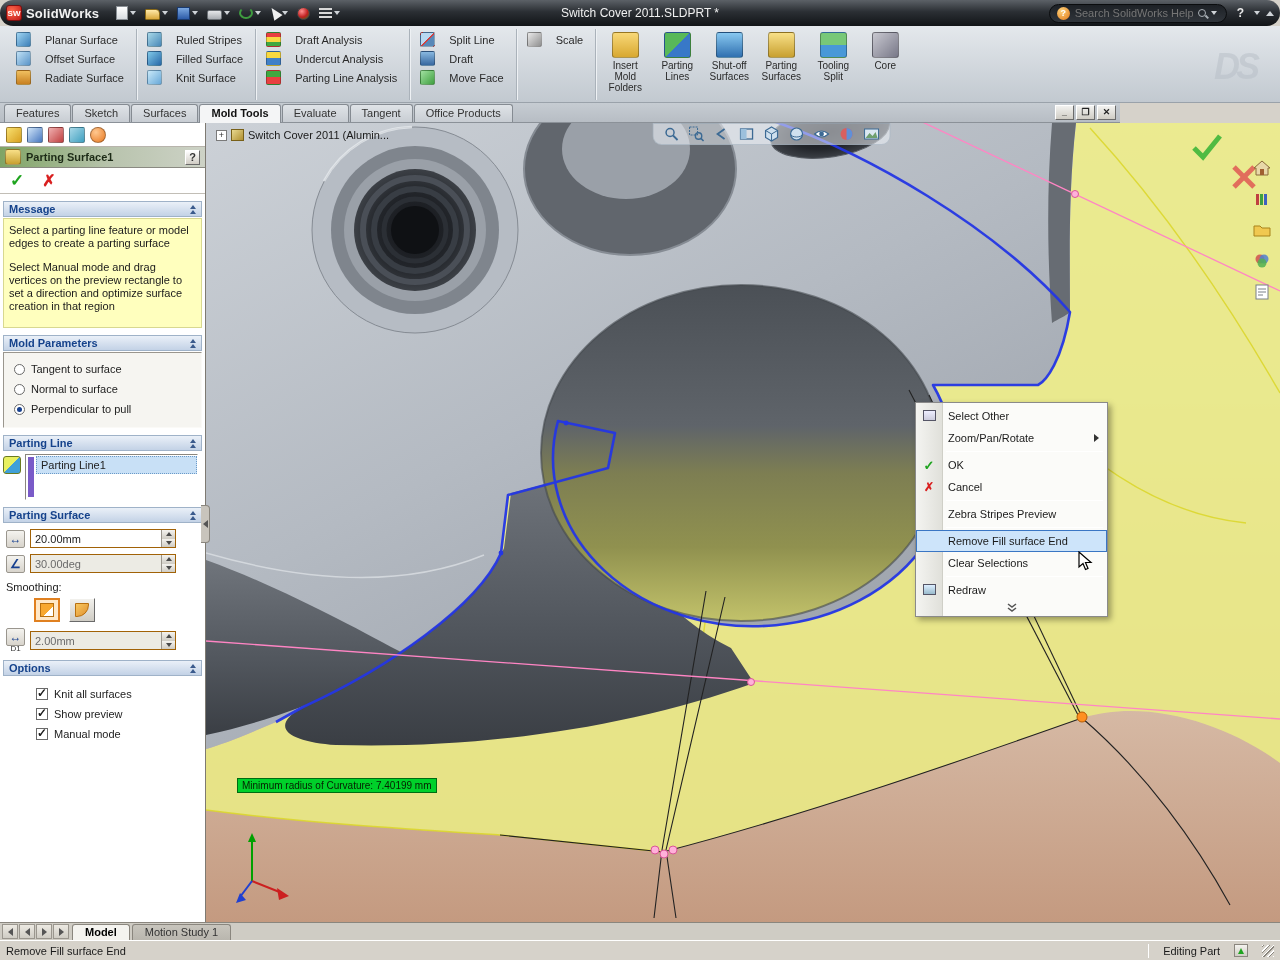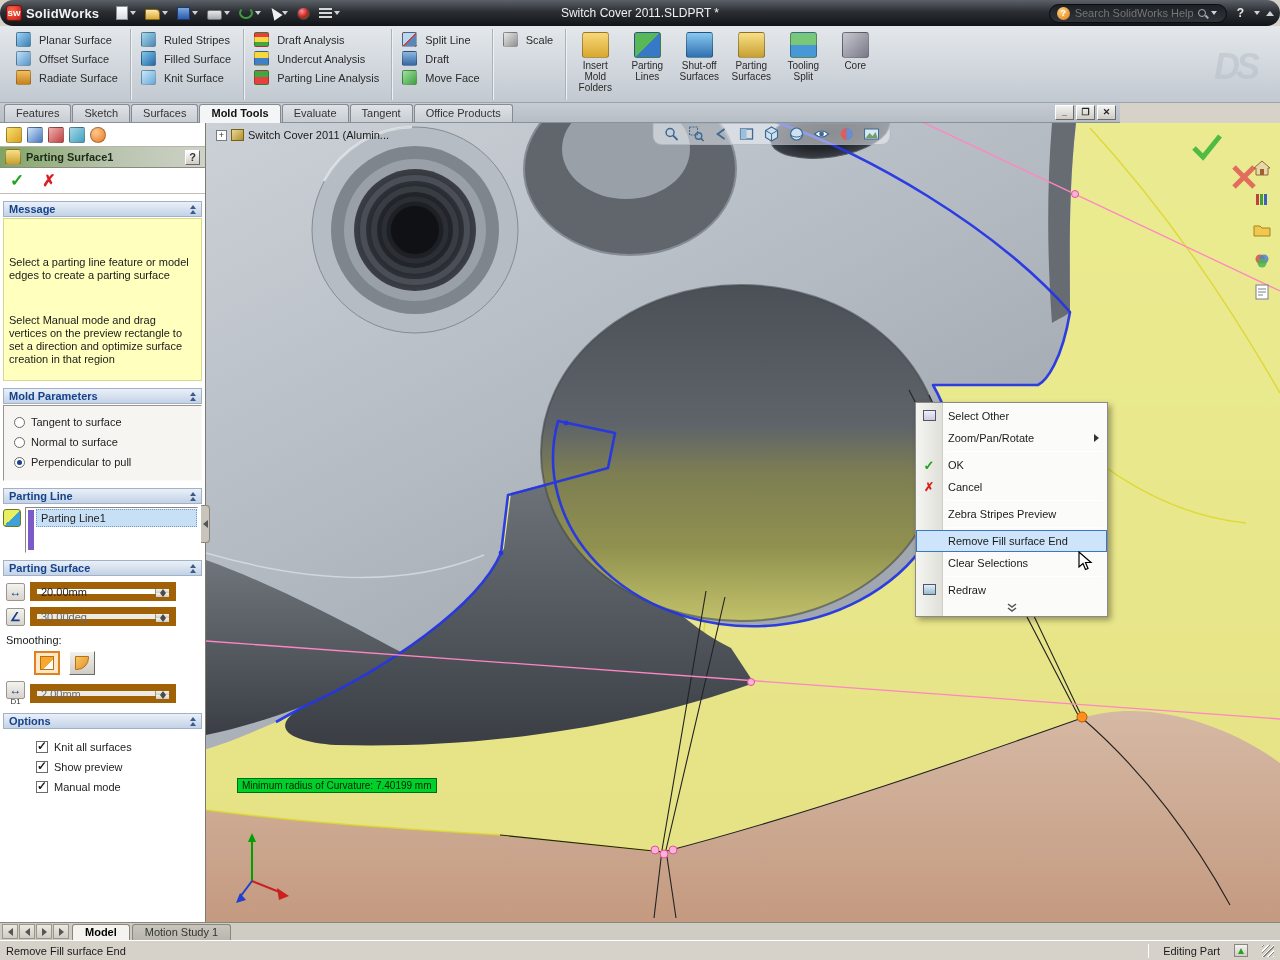--- a/index.html
+++ b/index.html
@@ -34,21 +34,21 @@
   .searchbox input { background:transparent; border:none; outline:none; color:#cfd3d7; font-size:11px; width:118px; font-family:"Liberation Sans",sans-serif; }
   .mag { width:8px; height:8px; border:1.5px solid #aab0b6; border-radius:50%; position:relative; }
   .mag::after { content:""; position:absolute; left:6px; top:6px; width:4px; height:1.5px; background:#aab0b6; transform:rotate(45deg); }
   .tb-help { color:#e8e8e8; font-weight:bold; font-size:12px; padding:0 4px; }
   .chev-up { width:0; height:0; border-left:4px solid transparent; border-right:4px solid transparent; border-bottom:5px solid #cfd3d7; }
 
   
   .ribbon { position:absolute; left:0; top:26px; width:1280px; height:77px;
     background:linear-gradient(#e4e8ec,#cfd5db 60%,#c2c9d0); border-bottom:1px solid #9aa2aa; display:flex; align-items:stretch; padding:3px 6px 2px; }
   .rgroup { display:flex; flex-direction:column; justify-content:flex-start; gap:2px; padding:2px 8px 2px 6px; border-right:1px solid #aab2ba; box-shadow:1px 0 0 #eef1f4; }
-  .rit { display:flex; align-items:center; gap:8px; padding:1px 4px; border-radius:2px; white-space:nowrap; color:#2a2a2a; }
+  .rit { display:flex; align-items:center; gap:14px; padding:1px 4px; border-radius:2px; white-space:nowrap; color:#2a2a2a; }
   .ic { width:15px; height:15px; border-radius:2px; flex:none; border:1px solid rgba(0,0,0,.25); }
   .ic-planar { background:linear-gradient(135deg,#9fd4f2,#3c7fb8); }
   .ic-offset { background:linear-gradient(135deg,#bfe0f5,#5a94c8); }
   .ic-radiate { background:linear-gradient(180deg,#f0c060,#c88020); }
   .ic-ruled { background:linear-gradient(135deg,#a8d8e8,#4888b8); }
   .ic-filled { background:linear-gradient(135deg,#80c8e8,#2868a8); }
   .ic-knit { background:linear-gradient(135deg,#c8e8f8,#68a8d8); }
   .ic-draftA { background:linear-gradient(180deg,#e84040 33%,#f8d840 33% 66%,#40a840 66%); }
   .ic-undercut { background:linear-gradient(180deg,#f8d840 50%,#4080c8 50%); }
   .ic-plaA { background:linear-gradient(180deg,#40a840 50%,#e84040 50%); }
@@ -87,36 +87,36 @@
     background:linear-gradient(90deg,#7fa465,#b9c4ae 55%,#cdd2c6); border-bottom:1px solid #8a8a82; font-weight:bold; color:#1c2a16; }
   .pm-title .qmark { margin-left:auto; width:15px; height:15px; background:linear-gradient(#fff,#d0ccc4); border:1px solid; border-color:#fff #6a6a6a #6a6a6a #fff; text-align:center; line-height:13px; font-weight:bold; color:#333; }
   .pm-okrow { height:26px; display:flex; align-items:center; gap:18px; padding:0 10px; border-bottom:1px solid #c2beb6; }
   .ok-glyph { color:#1fa41f; font-size:17px; font-weight:bold; }
   .cancel-glyph { color:#d92020; font-size:16px; font-weight:bold; }
   .sec-h { margin:7px 3px 0; height:16px; display:flex; align-items:center; padding:0 5px;
     background:linear-gradient(#eaf0f8,#c3d2e6); border:1px solid #9fb2c8; color:#15428b; font-weight:bold; }
   .sec-h .chevs { margin-left:auto; display:flex; flex-direction:column; gap:1px; }
   .chev { width:0; height:0; border-left:3px solid transparent; border-right:3px solid transparent; border-bottom:4px solid #3a5a8c; }
   .msgbox { margin:1px 3px 0; background:#ffffbe; border:1px solid #d8d890; padding:5px 5px 3px; color:#1a1a1a; line-height:13px; }
-  .msgbox p { margin-bottom:11px;margin-top:32px; }
+  .msgbox p { margin-bottom:11px; }
   .groupbox { margin:1px 3px 0; background:#f6f5f1; border:1px solid; border-color:#9a968e #fbfaf7 #fbfaf7 #9a968e; padding:6px 4px 8px 10px; }
   .radio-row, .cb-row { display:flex; align-items:center; gap:6px; padding:4px 0; }
   .radio { width:11px; height:11px; border-radius:50%; background:#fff; border:1px solid #6a6a6a; flex:none; display:flex; align-items:center; justify-content:center; }
   .radio.sel::after { content:""; width:5px; height:5px; border-radius:50%; background:#17408f; }
   .cb { width:12px; height:12px; background:#fff; border:1px solid #6a6a6a; flex:none; position:relative; }
   .cb.checked::after { content:"\2713"; position:absolute; left:0px; top:-3px; font-size:12px; font-weight:bold; color:#1a1a1a; }
   .pl-row { display:flex; margin:3px 3px 0; gap:4px; }
   .pl-icon { width:18px; height:18px; margin-top:2px; border-radius:3px; background:linear-gradient(135deg,#e8f060 50%,#40a0d8 50%); border:1px solid #6a7a20; flex:none; }
   .listbox { flex:1; height:46px; background:#fff; border:1px solid; border-color:#8a867e #fff #fff #8a867e; display:flex; margin-right:4px; }
   .callout-bar { width:6px; background:#7a5bc8; margin:2px; }
   .lb-items { flex:1; padding-top:1px; }
   .lb-item { background:#c8e0f6; padding:2px 4px; border:1px dotted #6a9ac8; }
   .ps-row { display:flex; align-items:center; gap:5px; margin:6px 6px 0; }
   .ps-ic { width:19px; height:18px; background:linear-gradient(#f4f3ef,#d8d4cc); border:1px solid #9a968e; border-radius:2px; color:#17408f; font-size:12px; text-align:center; line-height:16px; flex:none; font-weight:bold; }
-  .spin { flex:1; max-width:146px; height:19px; background:#fff; border:7px solid #a16207; display:flex; align-items:center; }
+  .spin { flex:1; max-width:146px; height:19px; background:#fff; border:1px solid #a16207; display:flex; align-items:center; }
   .spin.disabled { background:#ececе4; background:#ecebe4; color:#6a6a6a; }
   .spin .val { flex:1; padding:0 4px; }
   .spin .btns { width:14px; height:100%; display:flex; flex-direction:column; border-left:1px solid #9a968e; }
   .spin .btns span { flex:1; background:linear-gradient(#f4f3ef,#cfccc4); display:flex; align-items:center; justify-content:center; }
   .tri-u { width:0;height:0;border-left:3px solid transparent;border-right:3px solid transparent;border-bottom:4px solid #4a4a4a; }
   .tri-d { width:0;height:0;border-left:3px solid transparent;border-right:3px solid transparent;border-top:4px solid #4a4a4a; }
   .smoothing-label { margin:8px 6px 0; color:#1a1a1a; }
   .smooth-btns { display:flex; gap:9px; margin:5px 6px 0 34px; }
   .sbtn { width:26px; height:24px; background:linear-gradient(#f2f1ed,#cfccc4); border:1px solid; border-color:#fff #6a6a6a #6a6a6a #fff; display:flex; align-items:center; justify-content:center; }
   .sbtn.active { border:2px solid #e08020; background:#ffe8c8; }

